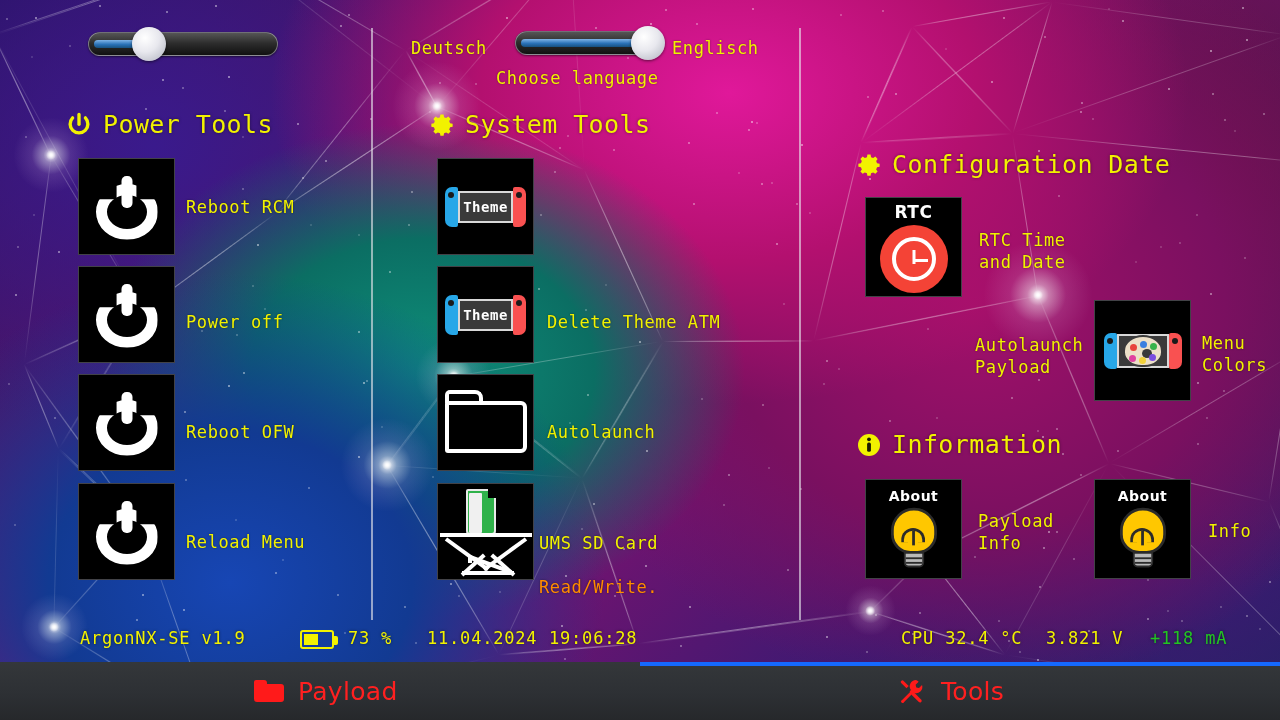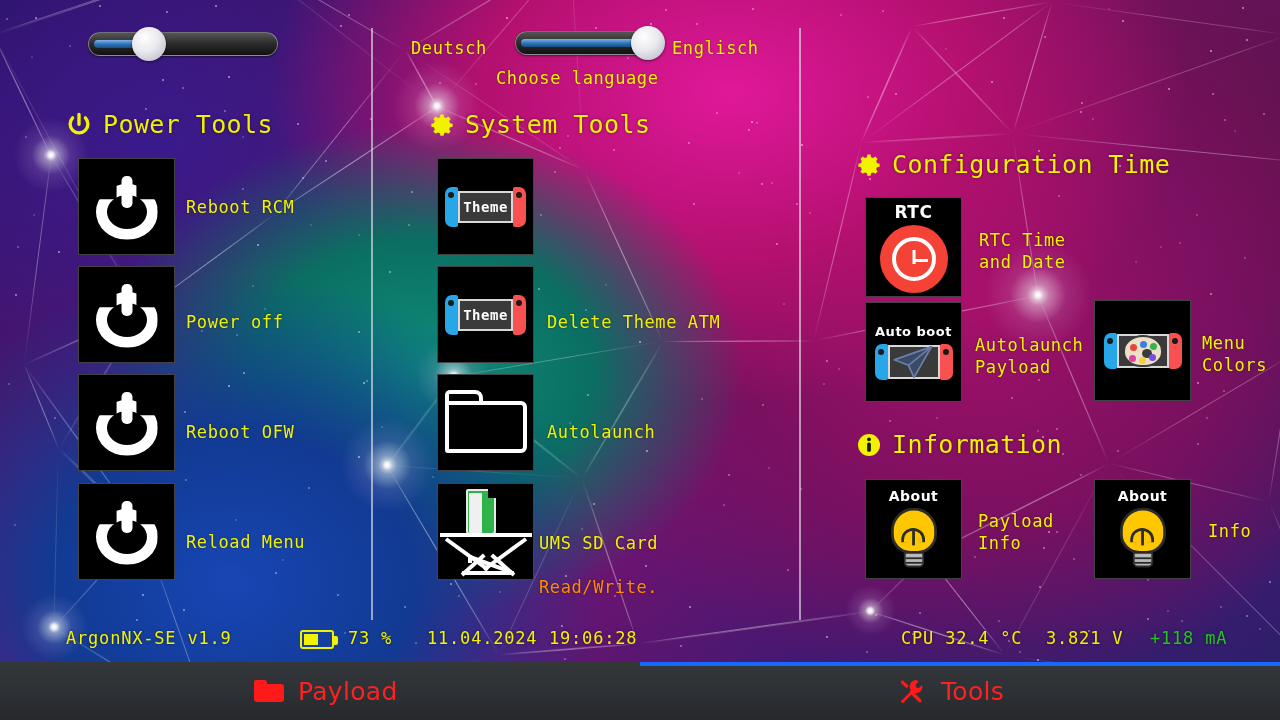--- a/index.html
+++ b/index.html
@@ -651,48 +651,35 @@
   <div class="tile-label" style="left:539px;top:510px;">
     <span>UMS SD Card</span><br>
     <span class="warn">Read/Write.</span>
   </div>
 
   <div class="section-hdr" style="left:857px;top:150px;">
     <svg width="24" height="24" viewBox="0 0 24 24">
       <path fill="#f2f200" d="M12 8.1a3.9 3.9 0 1 0 0 7.8 3.9 3.9 0 0 0 0-7.8zm0 2.6a1.3 1.3 0 1 1 0 2.6 1.3 1.3 0 0 1 0-2.6z"></path>
       <path fill="#f2f200" d="M10.4 1.6h3.2l.45 2.6 2.1.87 2.2-1.45 2.26 2.26-1.45 2.2.87 2.1 2.6.45v3.2l-2.6.45-.87 2.1 1.45 2.2-2.26 2.26-2.2-1.45-2.1.87-.45 2.6h-3.2l-.45-2.6-2.1-.87-2.2 1.45-2.26-2.26 1.45-2.2-.87-2.1-2.6-.45v-3.2l2.6-.45.87-2.1-1.45-2.2 2.26-2.26 2.2 1.45 2.1-.87z"></path>
     </svg>
-    <div class="section-title">Configuration Time</div>
+    <div class="section-title">Configuration Date</div>
   </div>
 
   <div class="tile" style="left:865px;top:197px;width:97px;height:100px;flex-direction:column;gap:3px;">
     <div class="cap" style="position:static;font-size:17px;font-family:'DejaVu Sans','Liberation Sans',sans-serif;">RTC</div>
     <div class="rtc-face">
       <div class="inner">
           <div class="h1"></div>
           <div class="h2"></div>
         </div>
     </div>
   </div>
   <div class="tile-label" style="left:979px;top:229px;">RTC Time
 and Date</div>
 
-  <div class="tile" style="left:865px;top:302px;width:97px;height:100px;flex-direction:column;gap:5px;">
-    <div class="cap" style="position:static;font-size:13px;font-family:'DejaVu Sans','Liberation Sans',sans-serif;">Auto boot</div>
-    <div class="sw">
-      <div class="jl" style="height:36px;"></div>
-      <div class="scr" style="width:52px;height:34px;">
-        <svg class="plane" width="30" height="24" viewBox="0 0 40 32">
-          <path d="M2 14 L36 2 L20 30 L15 19 Z" fill="#3b4a66" stroke="#6b7fa8" stroke-width="1.6" stroke-linejoin="round"></path>
-          <path d="M15 19 L36 2" stroke="#6b7fa8" stroke-width="1.4" fill="none"></path>
-        </svg>
-      </div>
-      <div class="jr" style="height:36px;"></div>
-    </div>
-  </div>
   <div class="tile-label" style="left:975px;top:334px;">Autolaunch
 Payload</div>
 
   <div class="tile" style="left:1094px;top:300px;width:97px;height:101px;">
     <div class="sw">
       <div class="jl" style="height:36px;"></div>
       <div class="scr" style="width:52px;height:34px;">
         <div class="palette" style="width:40px;height:32px;">
           <div class="hole"></div>
           <i style="left:5px;top:7px;background:#e8443c;"></i>
@@ -733,21 +720,21 @@
     <div class="cap" style="position:static;font-size:14px;font-family:'DejaVu Sans','Liberation Sans',sans-serif;">About</div>
     <div class="bulb" style="transform:scale(.92);">
       <div class="glass"></div>
         <div class="fil"></div>
         <div class="base"></div>
     </div>
   </div>
   <div class="tile-label" style="left:1208px;top:520px;">Info</div>
 
   <div id="status">
-    <span style="left:66px;">ArgonNX-SE v1.9</span>
+    <span style="left:80px;">ArgonNX-SE v1.9</span>
     <div class="batt" style="left:300px;">
       <div class="lvl" id="battlvl" style="width: 14.4px;"></div>
     </div>
     <span style="left:348px;">73 %</span>
     <span style="left:427px;">11.04.2024</span>
     <span style="left:549px;">19:06:28</span>
     <span style="left:901px;">CPU 32.4 °C</span>
     <span style="left:1046px;">3.821 V</span>
     <span id="cur" style="left: 1150px; color: rgb(34, 197, 34);">+118 mA</span>
   </div>

